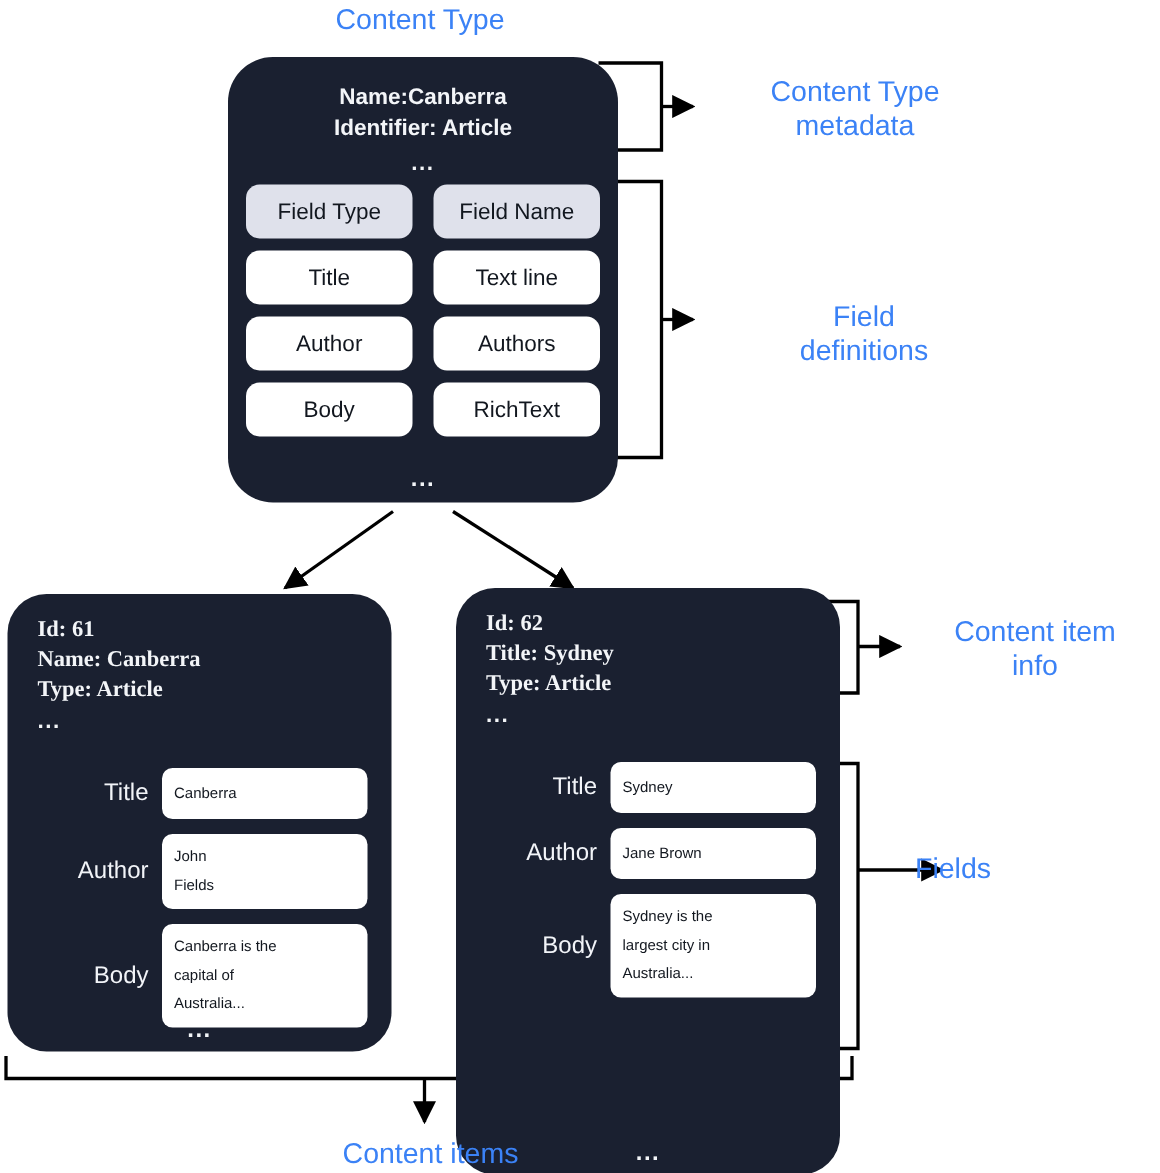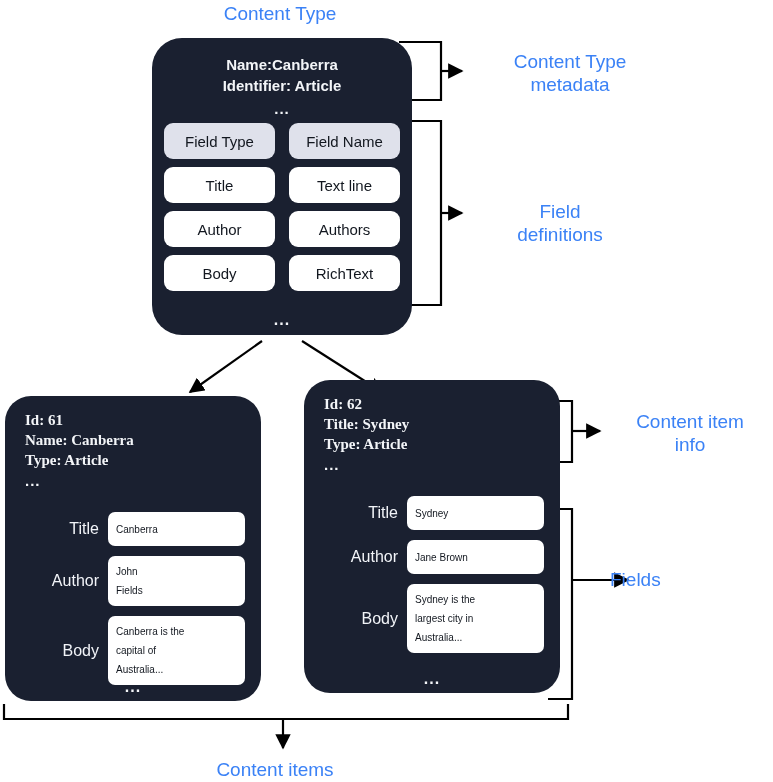--- a/index.html
+++ b/index.html
@@ -52,23 +52,23 @@
     border-radius: 30px;
   }
   .card.item-left {
     left: 5px;
     top: 396px;
     width: 256px;
     height: 305px;
   }
   .card.item-right {
     left: 304px;
-    top: 380px;
+    top: 392px;
     width: 256px;
-    height: 313px;
+    height: 391px;
   }
 
   
   .ct-meta {
     position: absolute;
     left: 0;
     top: 16px;
     width: 100%;
     text-align: center;
     color: #f3f5f8;
@@ -182,24 +182,24 @@
     position: absolute;
     left: 0;
     bottom: 5px;
     width: 100%;
     text-align: center;
   }
 
   
   #lbl-content-type   { left: 180px; top: 2px;  width: 200px; }
   #lbl-ct-metadata    { left: 470px; top: 50px; width: 200px; }
-  #lbl-field-defs     { left: 460px; top: 200px; width: 200px; }
+  #lbl-field-defs     { left: 476px; top: 200px; width: 200px; }
   #lbl-content-item-info { left: 610px; top: 410px; width: 160px; }
   #lbl-fields         { left: 610px; top: 568px; width: 120px; text-align: left; }
-  #lbl-content-items  { left: 175px; top: 758px; width: 200px; }
+  #lbl-content-items  { left: 187px; top: 758px; width: 200px; }
 </style>
 </head>
 <body>
 
 <div id="canvas">
 
   <svg class="overlay" viewBox="0 0 773 782">
     <defs>
       <marker id="arrow" viewBox="0 0 10 10" refX="9" refY="5" markerWidth="7" markerHeight="7" orient="auto-start-reverse">
         <path d="M 0 0 L 10 5 L 0 10 z" fill="#000000"></path>

